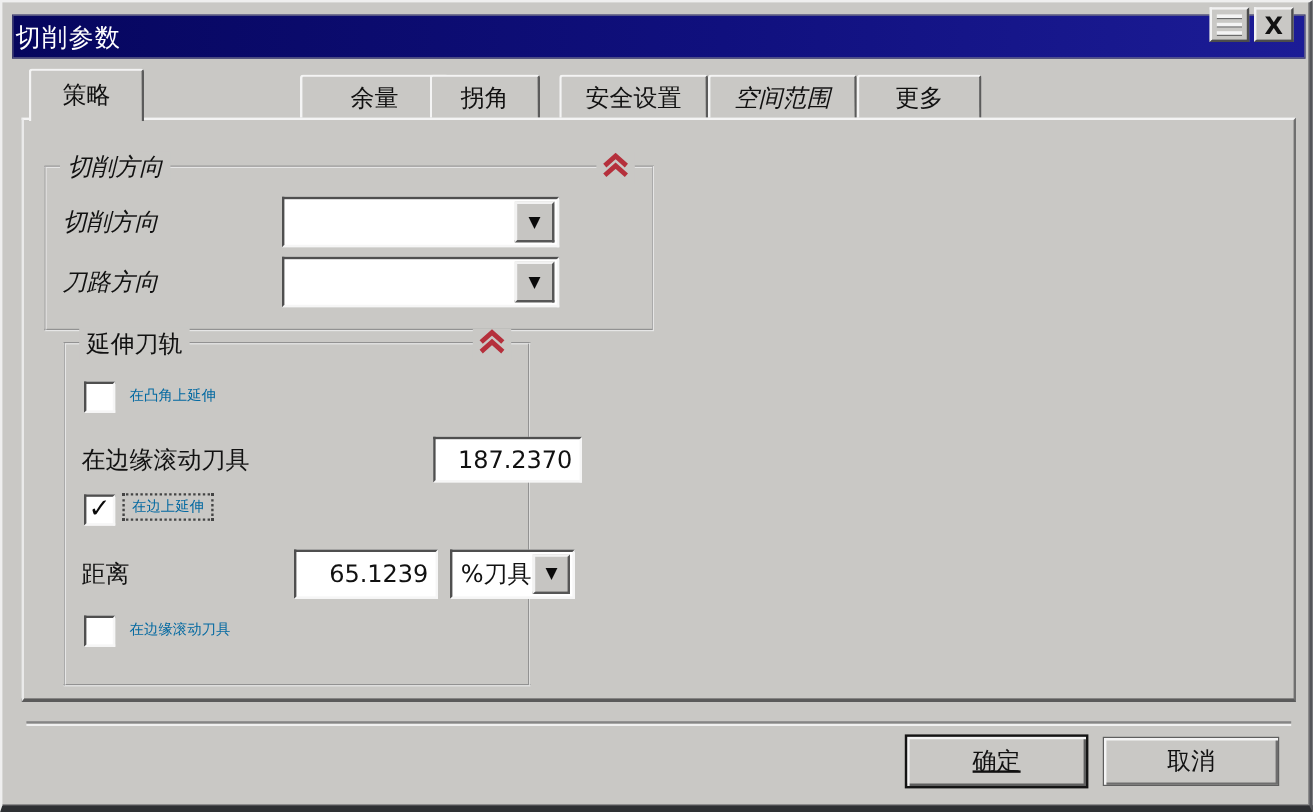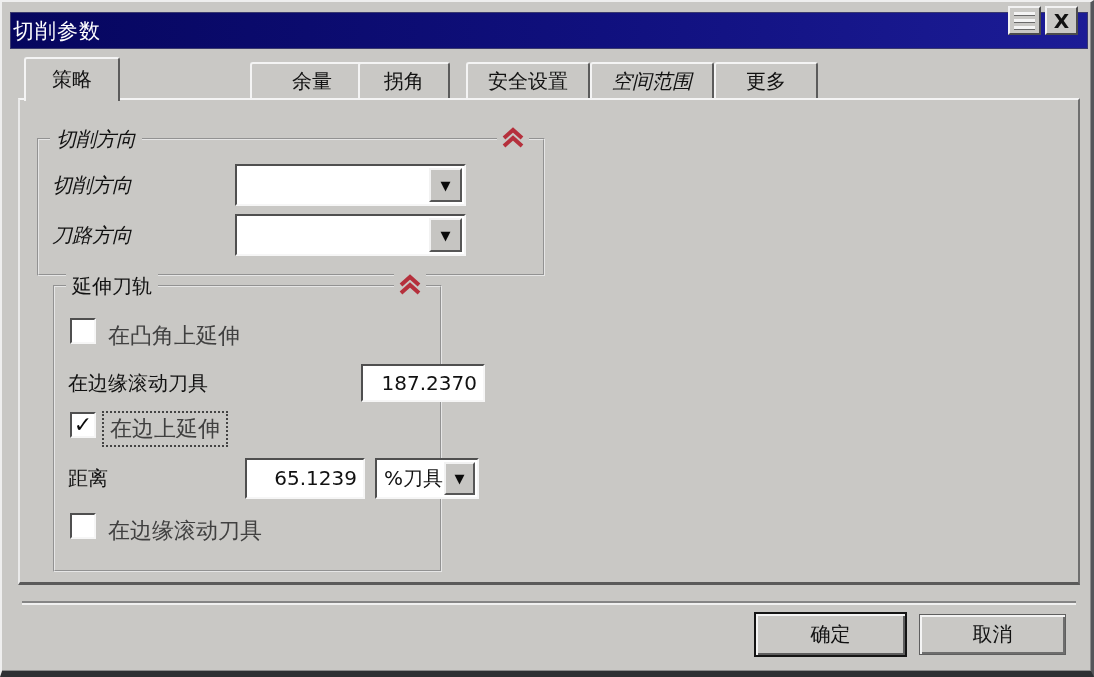--- a/index.html
+++ b/index.html
@@ -61,34 +61,34 @@
     border-bottom:2px solid #f6f6f6;border-right:2px solid #f6f6f6;
     font-size:20px;color:#111;text-align:right;padding-right:6px;overflow:hidden;
     white-space:nowrap;cursor:text;}
 
   
   .cb{position:absolute;width:26px;height:26px;background:#fff;
     border-top:2px solid #4f4f4f;border-left:2px solid #4f4f4f;
     border-bottom:2px solid #f6f6f6;border-right:2px solid #f6f6f6;
     display:flex;align-items:center;justify-content:center;
     font-size:22px;font-weight:bold;color:#0a0a0a;cursor:pointer;line-height:1;}
-  .cb-label{position:absolute;font-size:22px;color:#404040;white-space:nowrap;}
+  .cb-label{position:absolute;font-size:12px;color:#0369a1;white-space:nowrap;}
   .cb-label.focused{border:2px dotted #444;padding:1px 6px;}
 
   
   .preview{position:absolute;left:498px;top:110px;width:574px;height:447px;
     border:3px ridge #d6d6d4;background:#f3f2ee;}
 
   
   .sep{position:absolute;left:20px;top:599px;width:1054px;height:2px;background:#858585;
     box-shadow:0 2px 0 #f0f0f0;}
   .btn{position:absolute;font-size:20px;color:#111;background:#c9c8c5;text-align:center;cursor:pointer;}
   .btn.default{left:752px;top:610px;width:153px;height:45px;line-height:40px;
     border:2px solid #141414;
-    box-shadow:inset 2px 2px 0 #f4f4f4,inset -2px -2px 0 #5e5e5e;}
+    box-shadow:inset 2px 2px 0 #f4f4f4,inset -2px -2px 0 #5e5e5e;text-decoration:underline;}
   .btn.plain{left:917px;top:612px;width:147px;height:41px;line-height:38px;
     border:1px solid #5f5f5f;
     box-shadow:inset 2px 2px 0 #f4f4f4,inset -2px -2px 0 #6e6e6e;}
 </style>
 </head>
 <body>
 
 <div id="win">
 
   <div class="titlebar">

